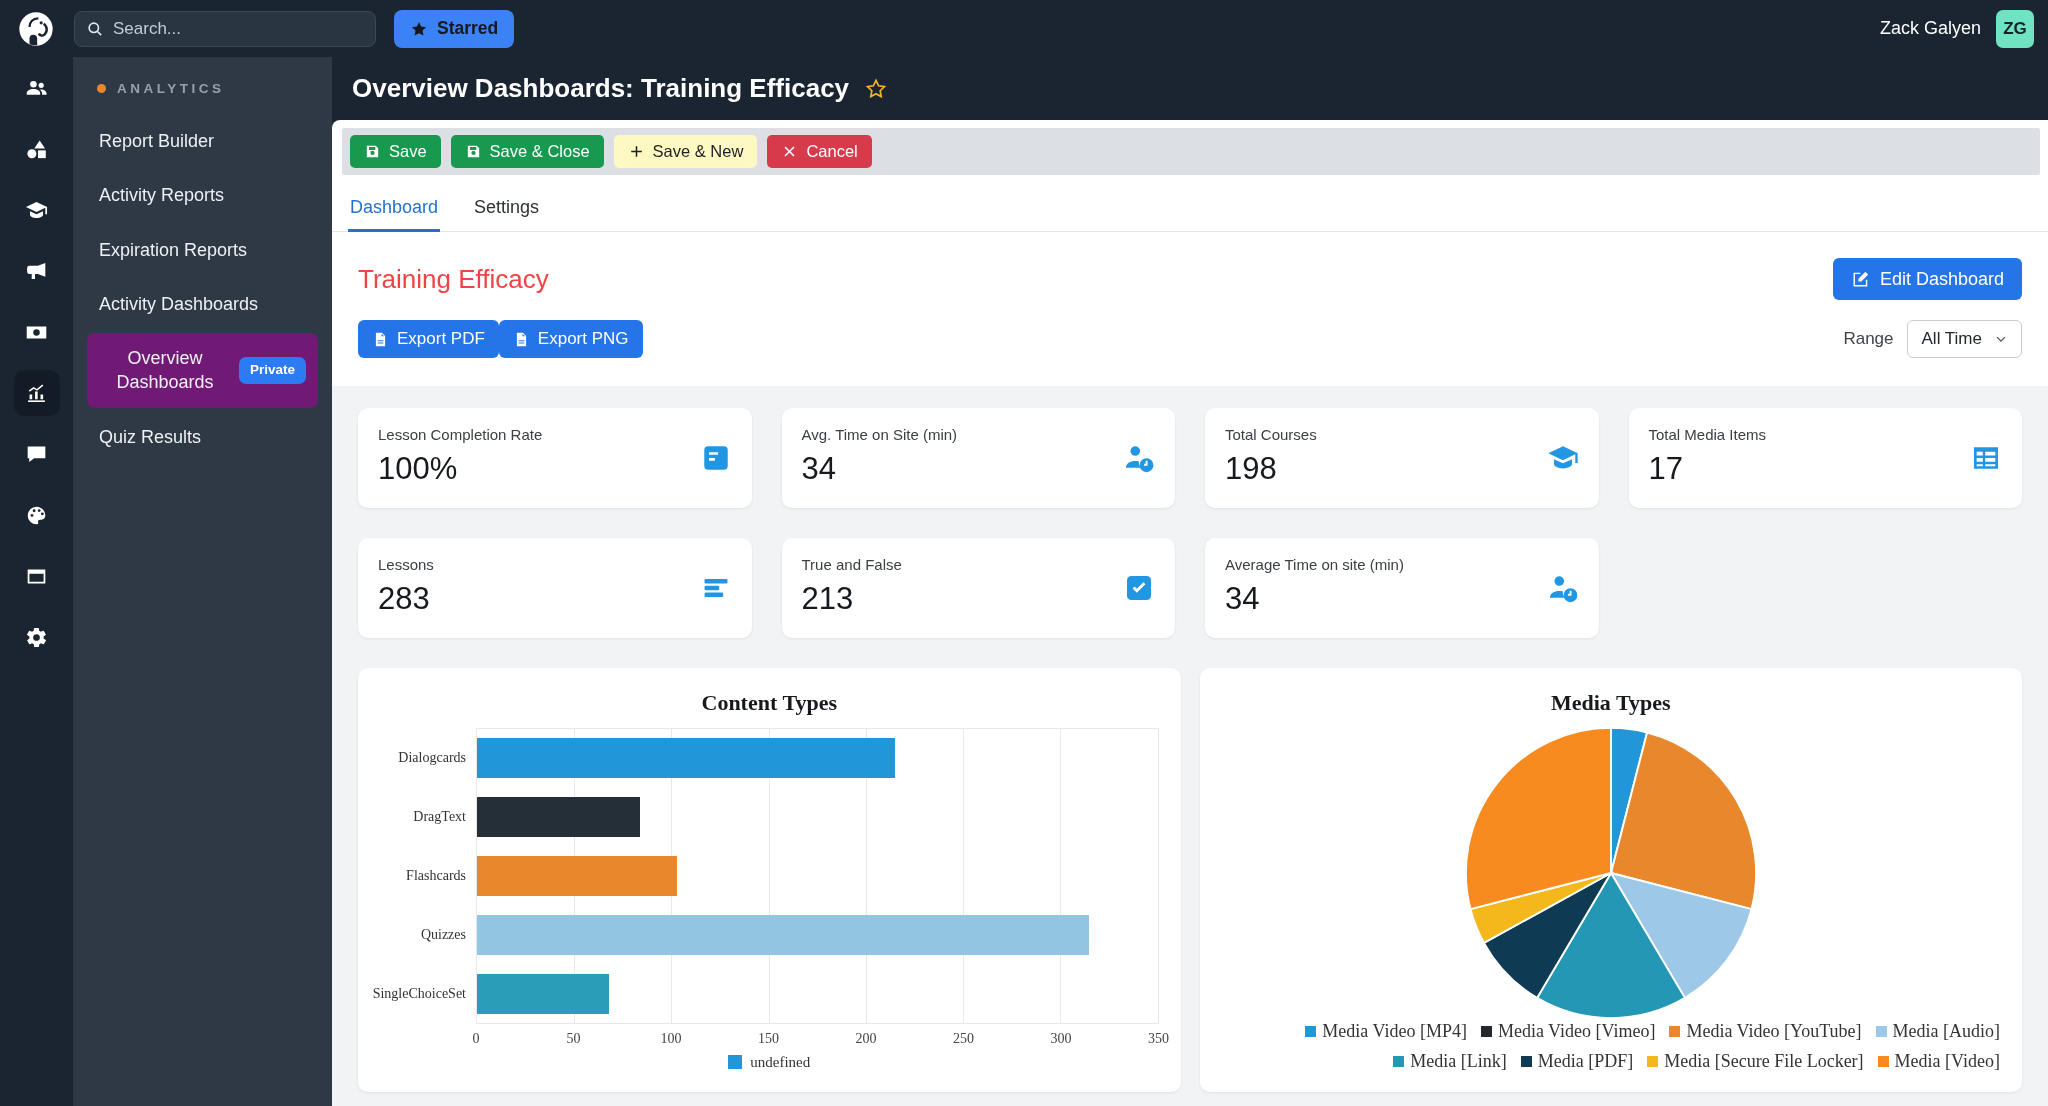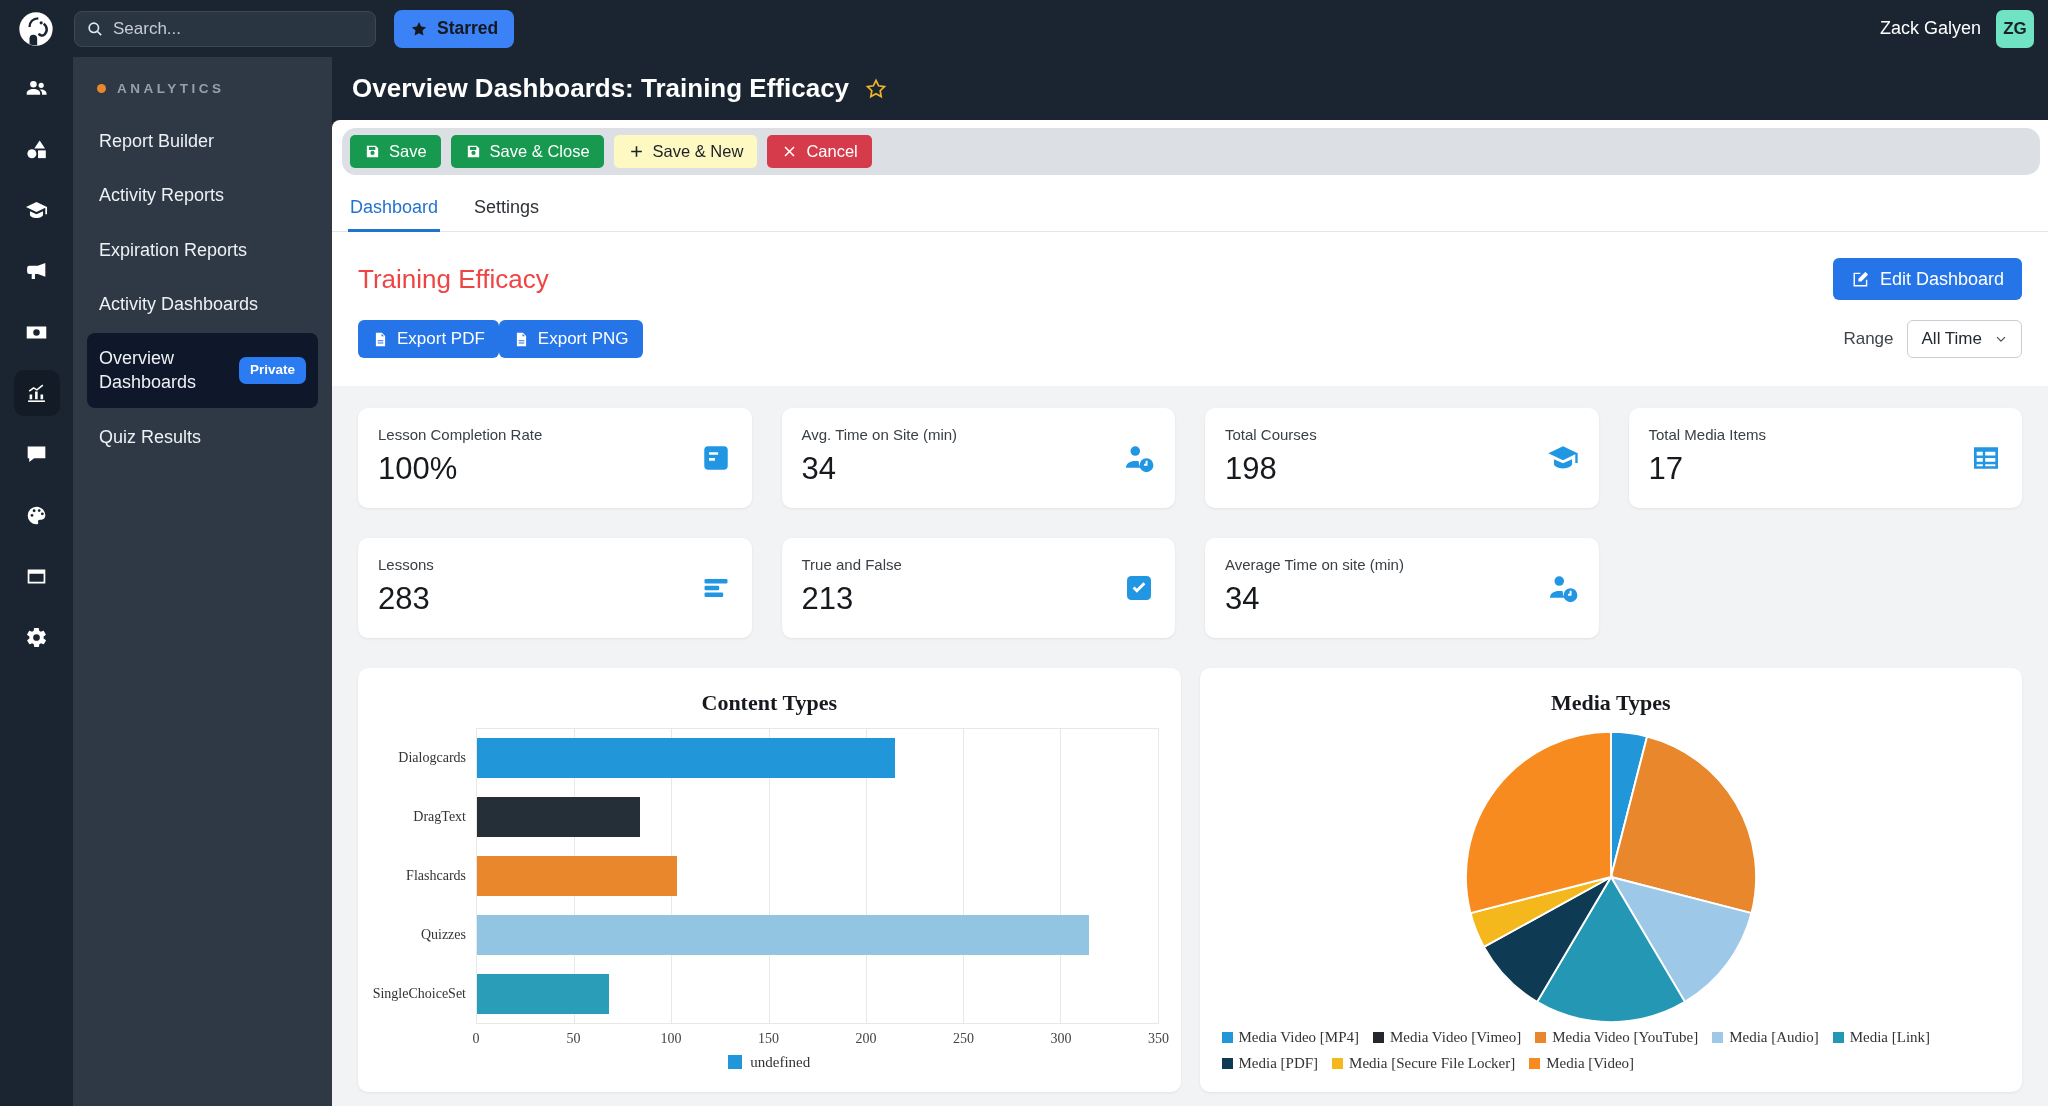--- a/index.html
+++ b/index.html
@@ -39,32 +39,32 @@
     margin-bottom: 15px; color: #fff; cursor: pointer; }
   .rail-item svg { width: 23px; height: 23px; }
   .rail-item.active { background: #131c26; }
 
   .menu { width: 259px; background: #2e3945; padding: 16px 14px; flex-shrink: 0; }
   .menu-header { display: flex; align-items: center; gap: 11px; padding: 8px 10px 20px; }
   .menu-dot { width: 9px; height: 9px; border-radius: 50%; background: #e8872b; }
   .menu-title { color: #95a0ac; font-size: 13.5px; font-weight: 700; letter-spacing: 3.5px; }
   .menu-item { display: flex; align-items: center; justify-content: space-between; gap: 8px; padding: 13px 12px;
     border-radius: 8px; color: #eef1f4; font-size: 18px; margin-bottom: 4px; cursor: pointer; line-height: 1.35; }
-  .menu-item.active { background: #0f172a; }
+  .menu-item.active { background: #701a75; text-align: center; }
   .badge-private { background: #2b7bf3; color: #fff; font-size: 13.5px; font-weight: 600; padding: 4px 11px; border-radius: 7px; flex-shrink: 0; }
 
   .main { flex: 1; display: flex; flex-direction: column; background: #1b2531; min-width: 0; }
   .page-head { height: 63px; display: flex; align-items: center; padding: 0 20px; gap: 15px; }
   .page-title { color: #fff; font-size: 26px; font-weight: 700; }
   .fav-star { width: 24px; height: 24px; color: #f0b429; cursor: pointer; }
 
   .panel { flex: 1; background: #fff; border-top-left-radius: 8px; display: flex; flex-direction: column; overflow: hidden; }
 
   
-  .toolbar { margin: 8px 8px 0 10px; background: #dce0e5; border-radius: 14px; padding: 7px 8px; display: flex; gap: 10px; align-items: center; }
+  .toolbar { margin: 8px 8px 0 10px; background: #dce0e5; border-radius: 2px; padding: 7px 8px; display: flex; gap: 10px; align-items: center; }
   .btn { display: inline-flex; align-items: center; gap: 8px; height: 33px; padding: 0 14px; border-radius: 5px;
     font-size: 16.5px; border: none; cursor: pointer; font-family: inherit; }
   .btn svg { width: 17px; height: 17px; }
   .btn-green { background: #17994f; color: #fff; }
   .btn-white { background: #fef9c3; color: #1d2126; }
   .btn-red { background: #d63b4b; color: #fff; }
 
   
   .tabs { display: flex; gap: 32px; padding-left: 16px; margin-top: 14px; border-bottom: 1px solid #e2e6ea; }
   .tab { font-size: 18px; color: #2d3237; padding: 8px 2px 13px; cursor: pointer; position: relative; }
@@ -108,21 +108,21 @@
   .bc-rowtrack { flex: 1; display: flex; align-items: center; position: relative; }
   .bc-bar { height: 40px; }
   .bc-xaxis { height: 26px; margin-left: 96px; position: relative; flex-shrink: 0; }
   .bc-tick { position: absolute; top: 7px; transform: translateX(-50%); font-size: 14px; color: #444; }
   .bc-legend { display: flex; align-items: center; justify-content: center; gap: 8px; height: 24px; font-size: 15px; color: #333; cursor: pointer; }
   .bc-swatch { width: 14px; height: 14px; }
 
   
   .pie-body { flex: 1; display: flex; align-items: center; justify-content: center; min-height: 0; }
   .pie-svg { width: 296px; height: 296px; }
-  .pie-legend { display: flex; flex-wrap: wrap; justify-content: flex-start; column-gap: 14px; row-gap: 9px; padding: 4px 0 2px; font-size: 15px; color: #333; }
+  .pie-legend { display: flex; flex-wrap: wrap; justify-content: flex-end; column-gap: 14px; row-gap: 9px; padding: 4px 0 2px; font-size: 18px; color: #333; }
   .pl-item { display: flex; align-items: center; gap: 6px; cursor: pointer; }
   .pl-swatch { width: 11px; height: 11px; flex-shrink: 0; }
 </style>
 </head>
 <body>
 
 <div class="topbar">
   <svg class="logo" viewBox="0 0 24 24">
     <circle cx="12" cy="12" r="10" fill="#fff"></circle>
     <path fill="#1b2531" d="M8.1 21.2v-3.5a2.3 2.3 0 0 1 4.6 0v4a10 10 0 0 1-4.6-.5z"></path>

